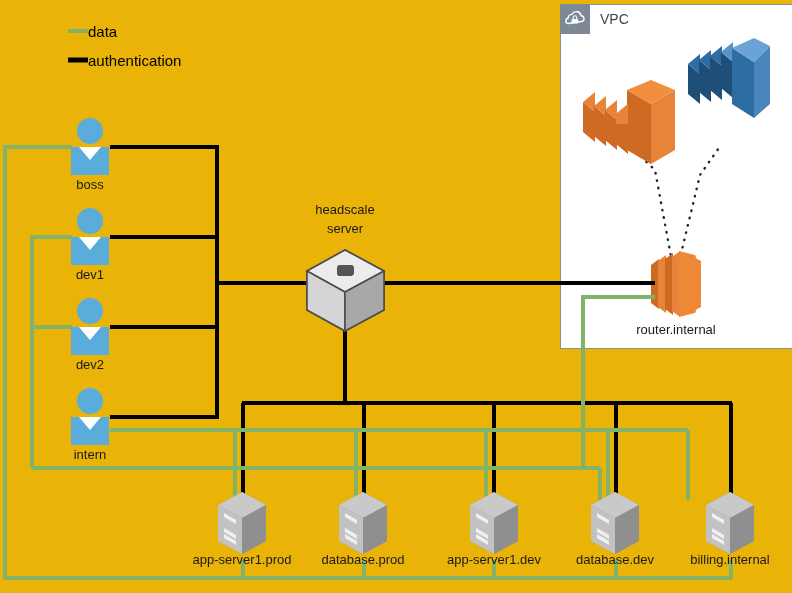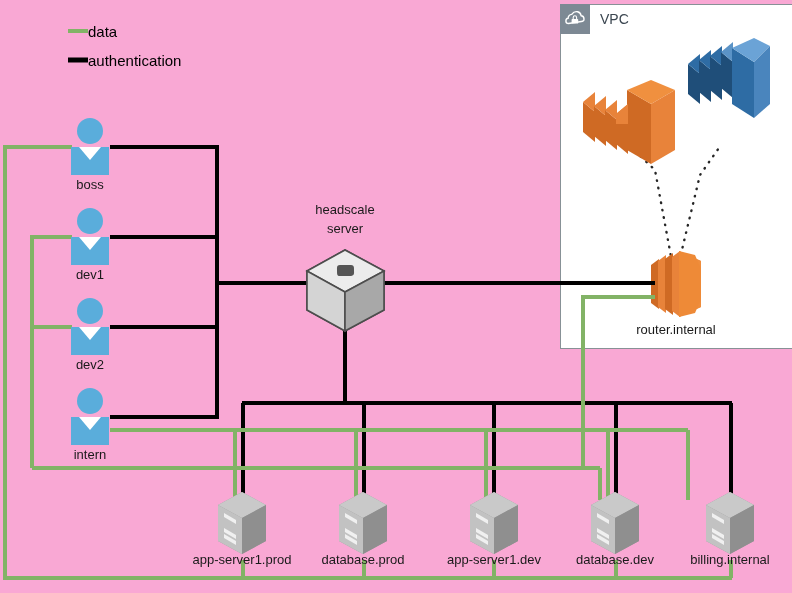--- a/index.html
+++ b/index.html
@@ -8,21 +8,21 @@
     padding: 0;
     background: #ffffff;
   }
   body {
     font-family: "Liberation Sans", sans-serif;
   }
   #canvas {
     position: relative;
     width: 792px;
     height: 593px;
-    background: #f9a8d4;
+    background: #eab308;
     overflow: hidden;
   }
   #diagram {
     position: absolute;
     top: 0;
     left: 0;
   }
   .lbl {
     font-family: "Liberation Sans", sans-serif;
     font-size: 13px;

